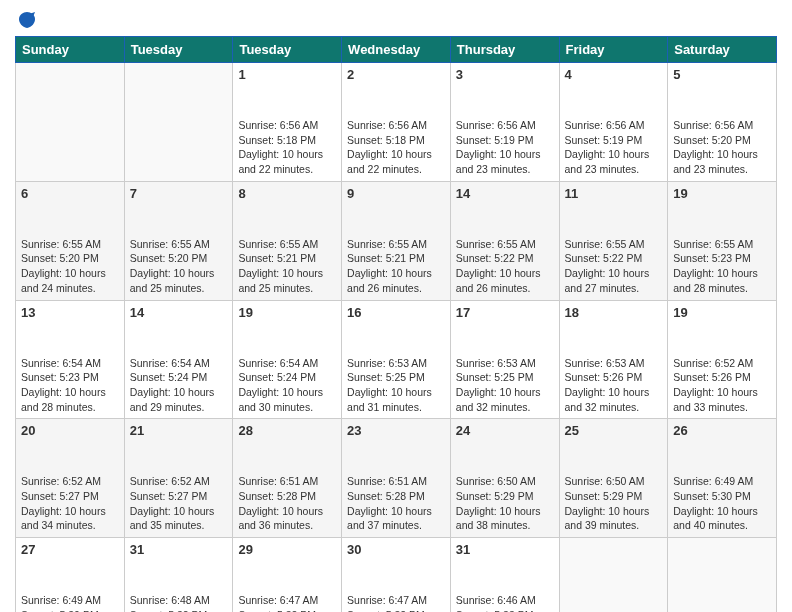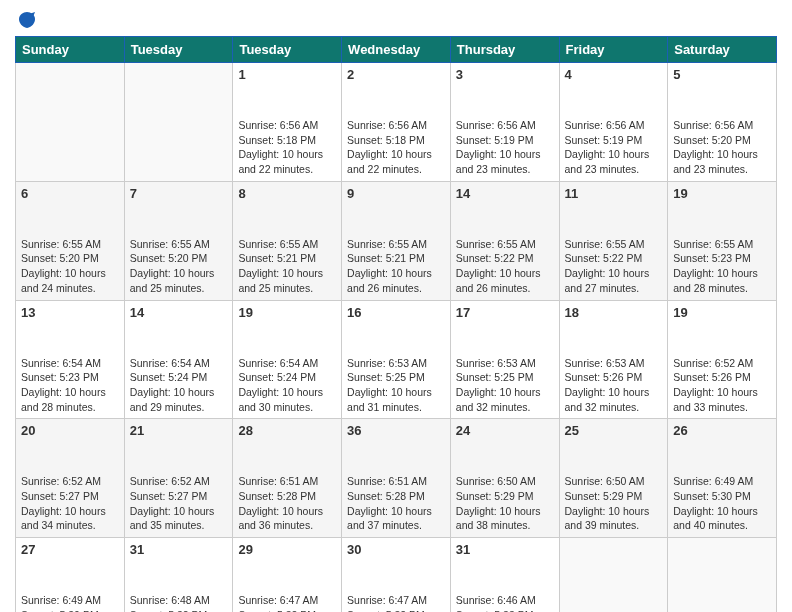--- a/index.html
+++ b/index.html
@@ -268,21 +268,21 @@
 Sunset: 5:27 PM
 Daylight: 10 hours and 35 minutes.</div>
           </td>
           <td>
             <span class="day-number">28</span>
             <div class="day-info" style="white-space: pre-line;">Sunrise: 6:51 AM
 Sunset: 5:28 PM
 Daylight: 10 hours and 36 minutes.</div>
           </td>
           <td>
-            <span class="day-number">36</span>
+            <span class="day-number">23</span>
             <div class="day-info" style="white-space: pre-line;">Sunrise: 6:51 AM
 Sunset: 5:28 PM
 Daylight: 10 hours and 37 minutes.</div>
           </td>
           <td>
             <span class="day-number">24</span>
             <div class="day-info" style="white-space: pre-line;">Sunrise: 6:50 AM
 Sunset: 5:29 PM
 Daylight: 10 hours and 38 minutes.</div>
           </td>

